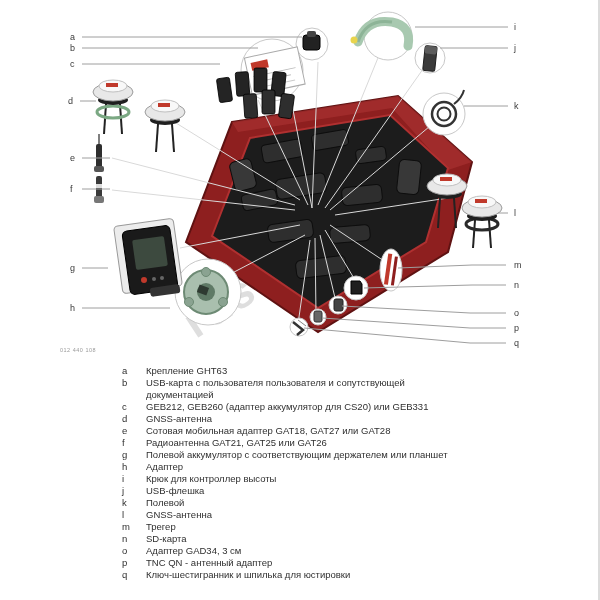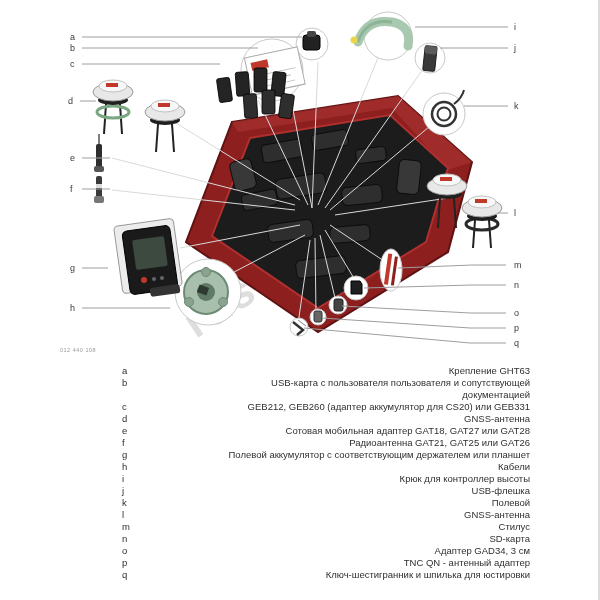--- a/index.html
+++ b/index.html
@@ -10,21 +10,21 @@
     border-right:2px solid #dcdcdc;box-sizing:border-box;
   }
   #stage{position:absolute;left:0;top:0;width:600px;height:600px;}
   #diagram-svg{position:absolute;left:0;top:0;}
   #legend{
     position:absolute;left:122px;top:365px;width:408px;
     font-size:9.5px;line-height:12px;color:#2f2f2f;
   }
   .lrow{display:flex;align-items:flex-start;}
   .lletter{width:24px;flex:0 0 24px;}
-  .ltext{flex:1;white-space:pre-line;text-align:right;}
+  .ltext{flex:1;white-space:pre-line;}
   .callout-letter{font-size:9px;fill:#3a3a3a;}
   #figure-id{font-size:5.5px;fill:#9a9a9a;letter-spacing:.5px;}
   #watermark{font-size:44px;fill:rgba(145,145,145,0.30);letter-spacing:3px;font-weight:bold;}
 </style>
 </head>
 <body>
 
 <div id="stage">
 
 <svg id="diagram-svg" width="600" height="362" viewBox="0 0 600 362">
@@ -281,41 +281,41 @@
       <div class="lrow">
         <span class="lletter">f</span>
         <span class="ltext">Радиоантенна GAT21, GAT25 или GAT26</span>
       </div>
       <div class="lrow">
         <span class="lletter">g</span>
         <span class="ltext">Полевой аккумулятор с соответствующим держателем или планшет</span>
       </div>
       <div class="lrow">
         <span class="lletter">h</span>
-        <span class="ltext">Кабели</span>
+        <span class="ltext">Адаптер</span>
       </div>
       <div class="lrow">
         <span class="lletter">i</span>
         <span class="ltext">Крюк для контроллер высоты</span>
       </div>
       <div class="lrow">
         <span class="lletter">j</span>
         <span class="ltext">USB-флешка</span>
       </div>
       <div class="lrow">
         <span class="lletter">k</span>
         <span class="ltext">Полевой</span>
       </div>
       <div class="lrow">
         <span class="lletter">l</span>
         <span class="ltext">GNSS-антенна</span>
       </div>
       <div class="lrow">
         <span class="lletter">m</span>
-        <span class="ltext">Стилус</span>
+        <span class="ltext">Трегер</span>
       </div>
       <div class="lrow">
         <span class="lletter">n</span>
         <span class="ltext">SD-карта</span>
       </div>
       <div class="lrow">
         <span class="lletter">o</span>
         <span class="ltext">Адаптер GAD34, 3 см</span>
       </div>
       <div class="lrow">

